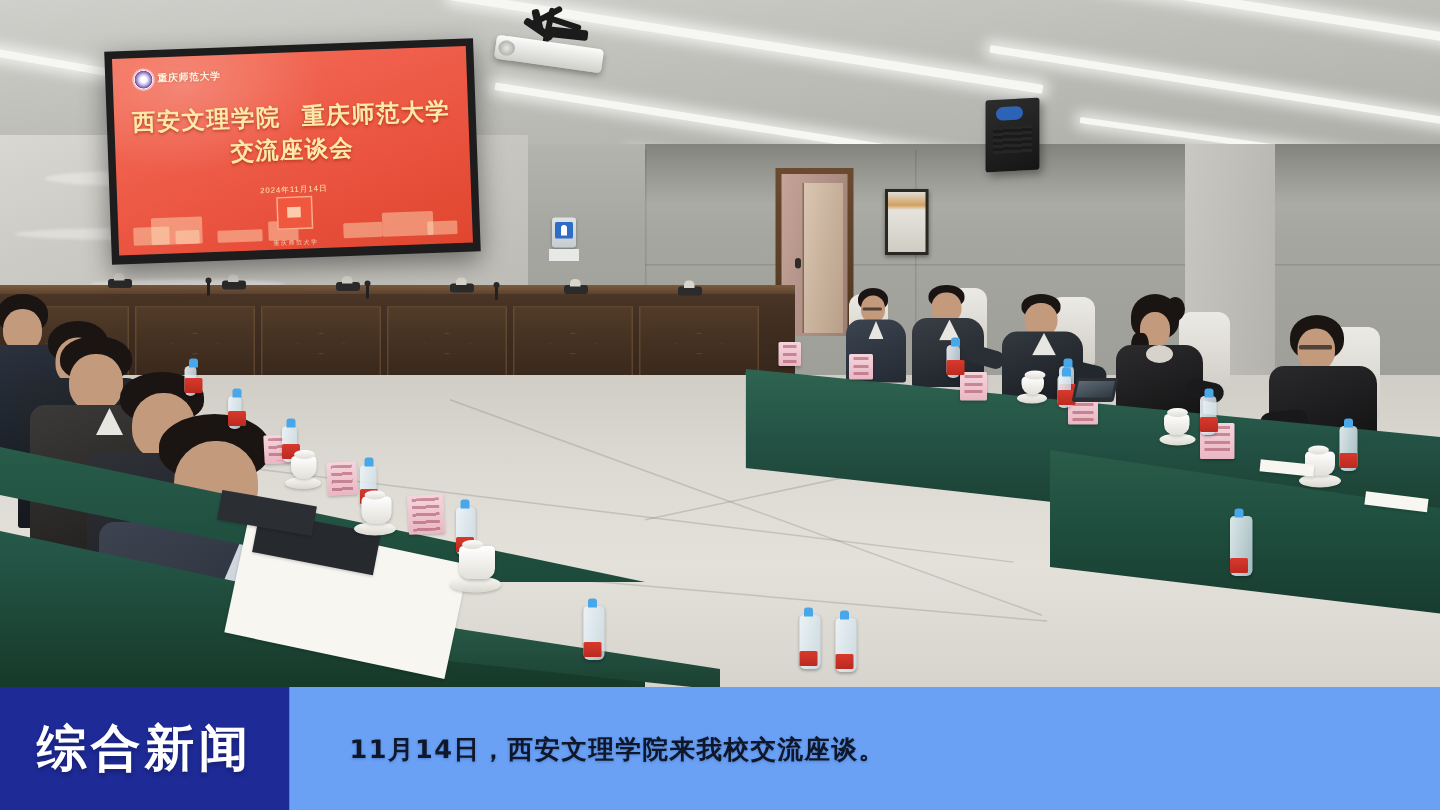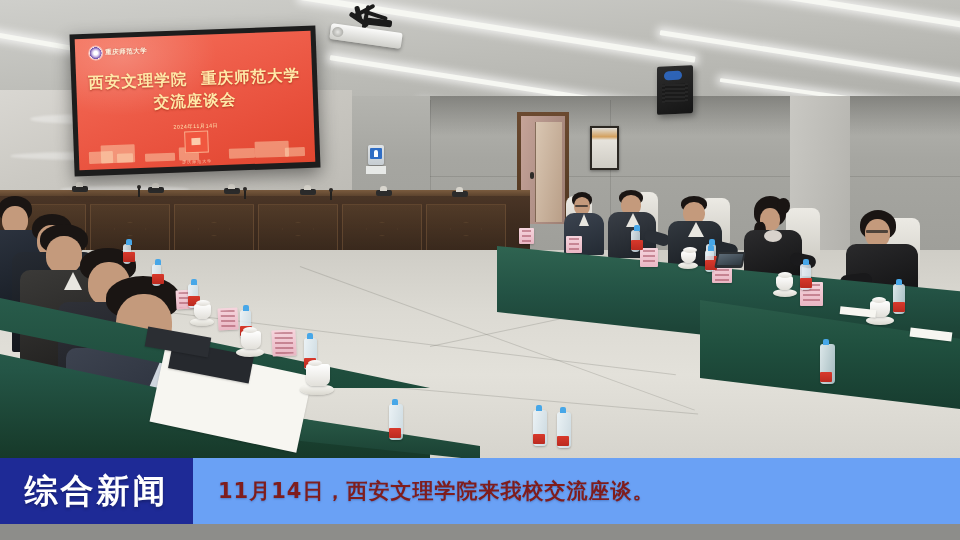--- a/index.html
+++ b/index.html
@@ -194,28 +194,28 @@
   .person{position:absolute;}
   .head{position:absolute;border-radius:48% 48% 44% 44%;background:#c49a7c;}
   .hair{position:absolute;border-radius:50% 50% 42% 42%;background:#1a1513;}
   .body{position:absolute;border-radius:10px 12px 2px 2px;}
   .collar{position:absolute;background:#e8e6e0;}
   .glasses{position:absolute;height:2px;background:rgba(30,30,30,.7);border-radius:1px;}
   .arm{position:absolute;border-radius:8px;}
   .chair{position:absolute;background:linear-gradient(180deg,#eceae4,#cfcdc6);border-radius:8px 8px 3px 3px;}
 
   
-  .caption{position:absolute;left:0;top:458px;width:960px;height:66px;display:flex;}
+  .caption{position:absolute;left:0;top:458px;width:960px;height:82px;display:flex;}
   .cap-label{width:193px;height:100%;display:flex;align-items:center;justify-content:center;
     background:#1e2a96;}
   .cap-label span{font-size:33px;font-weight:bold;color:#ffffff;letter-spacing:3px;
     font-family:"DejaVu Sans","Liberation Sans",sans-serif;
     text-shadow:0 2px 3px rgba(0,0,0,.25);}
   .cap-text{flex:1;height:100%;display:flex;align-items:center;background:#6aa1f5;}
-  .cap-text span{font-size:21px;color:#7f1d1d;letter-spacing:1px;padding-left:25px;
+  .cap-text span{font-size:17px;color:#0f172a;letter-spacing:1px;padding-left:40px;
     font-family:"DejaVu Sans","Liberation Sans",sans-serif;font-weight:bold;
     text-shadow:0 1px 2px rgba(30,60,130,.35);}
 </style>
 </head>
 <body>
 
 <div class="stage">
 
   <div class="photo">
 

